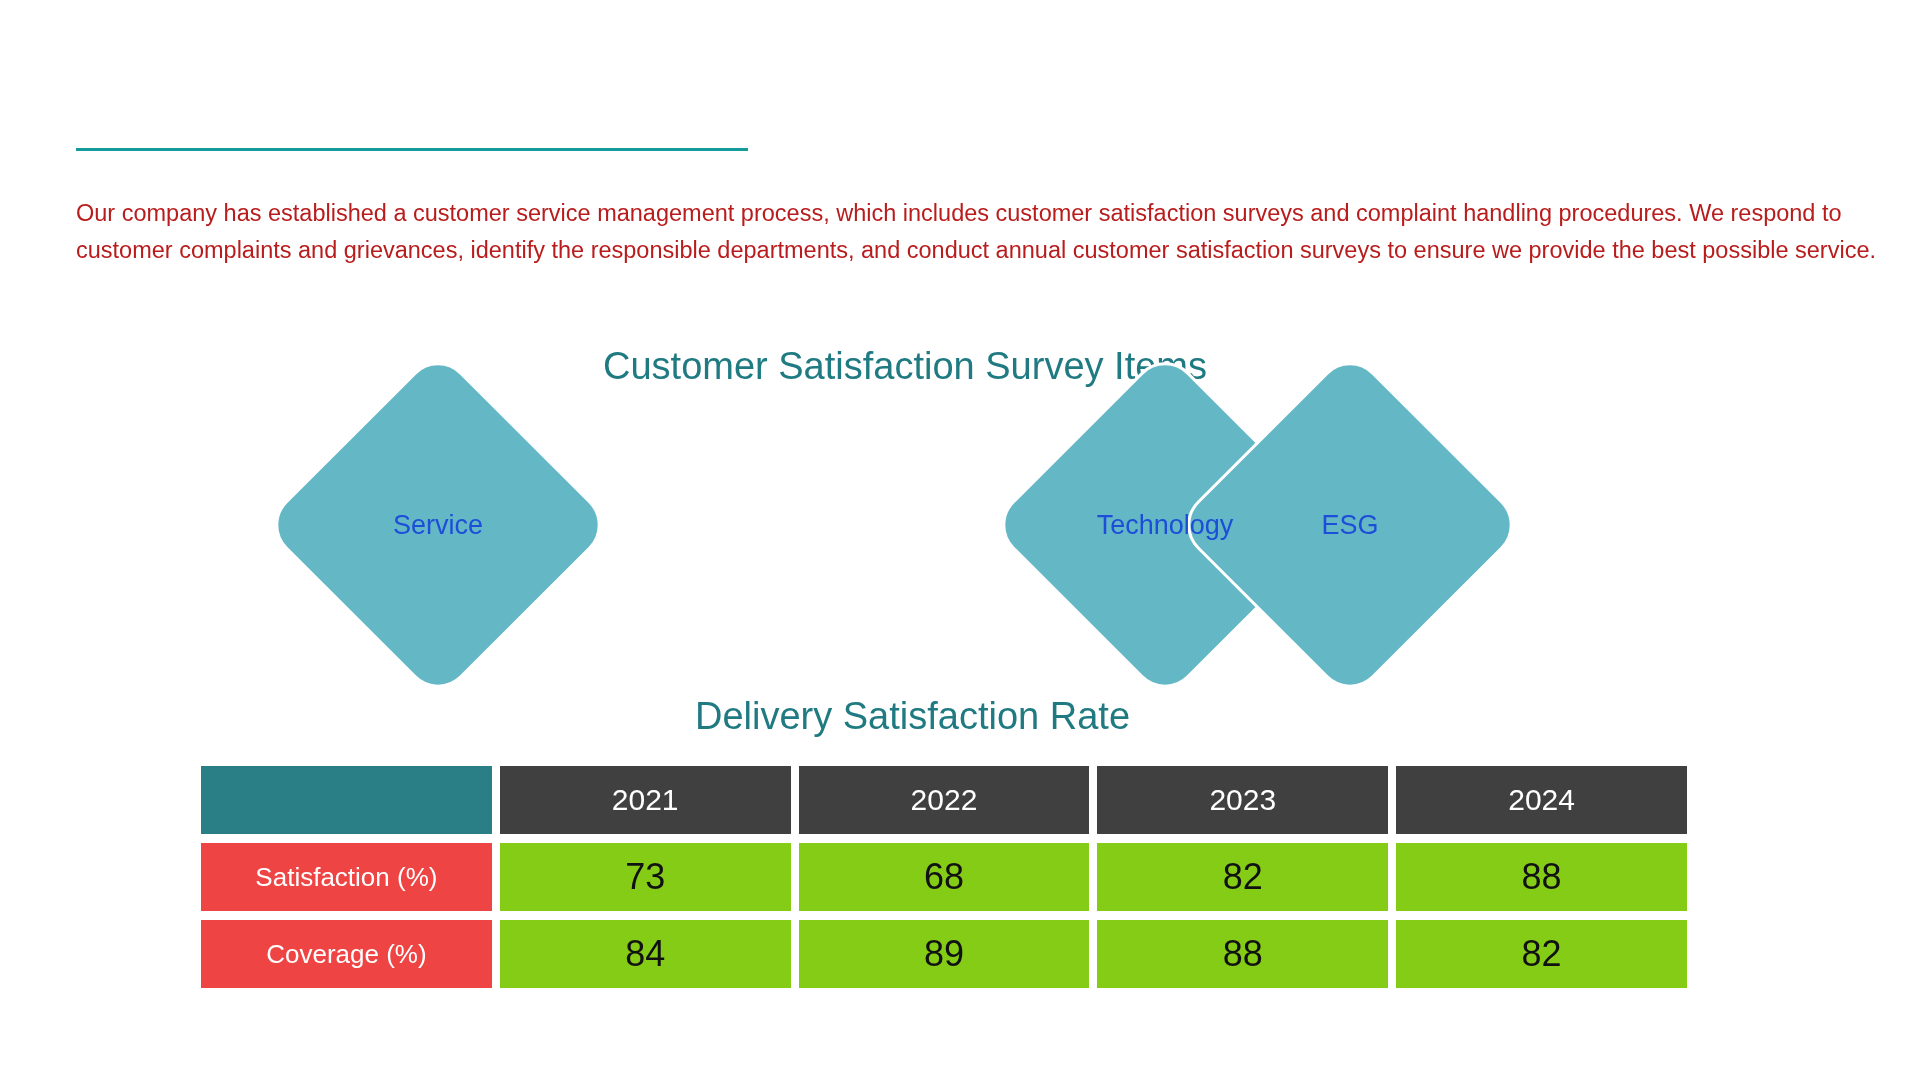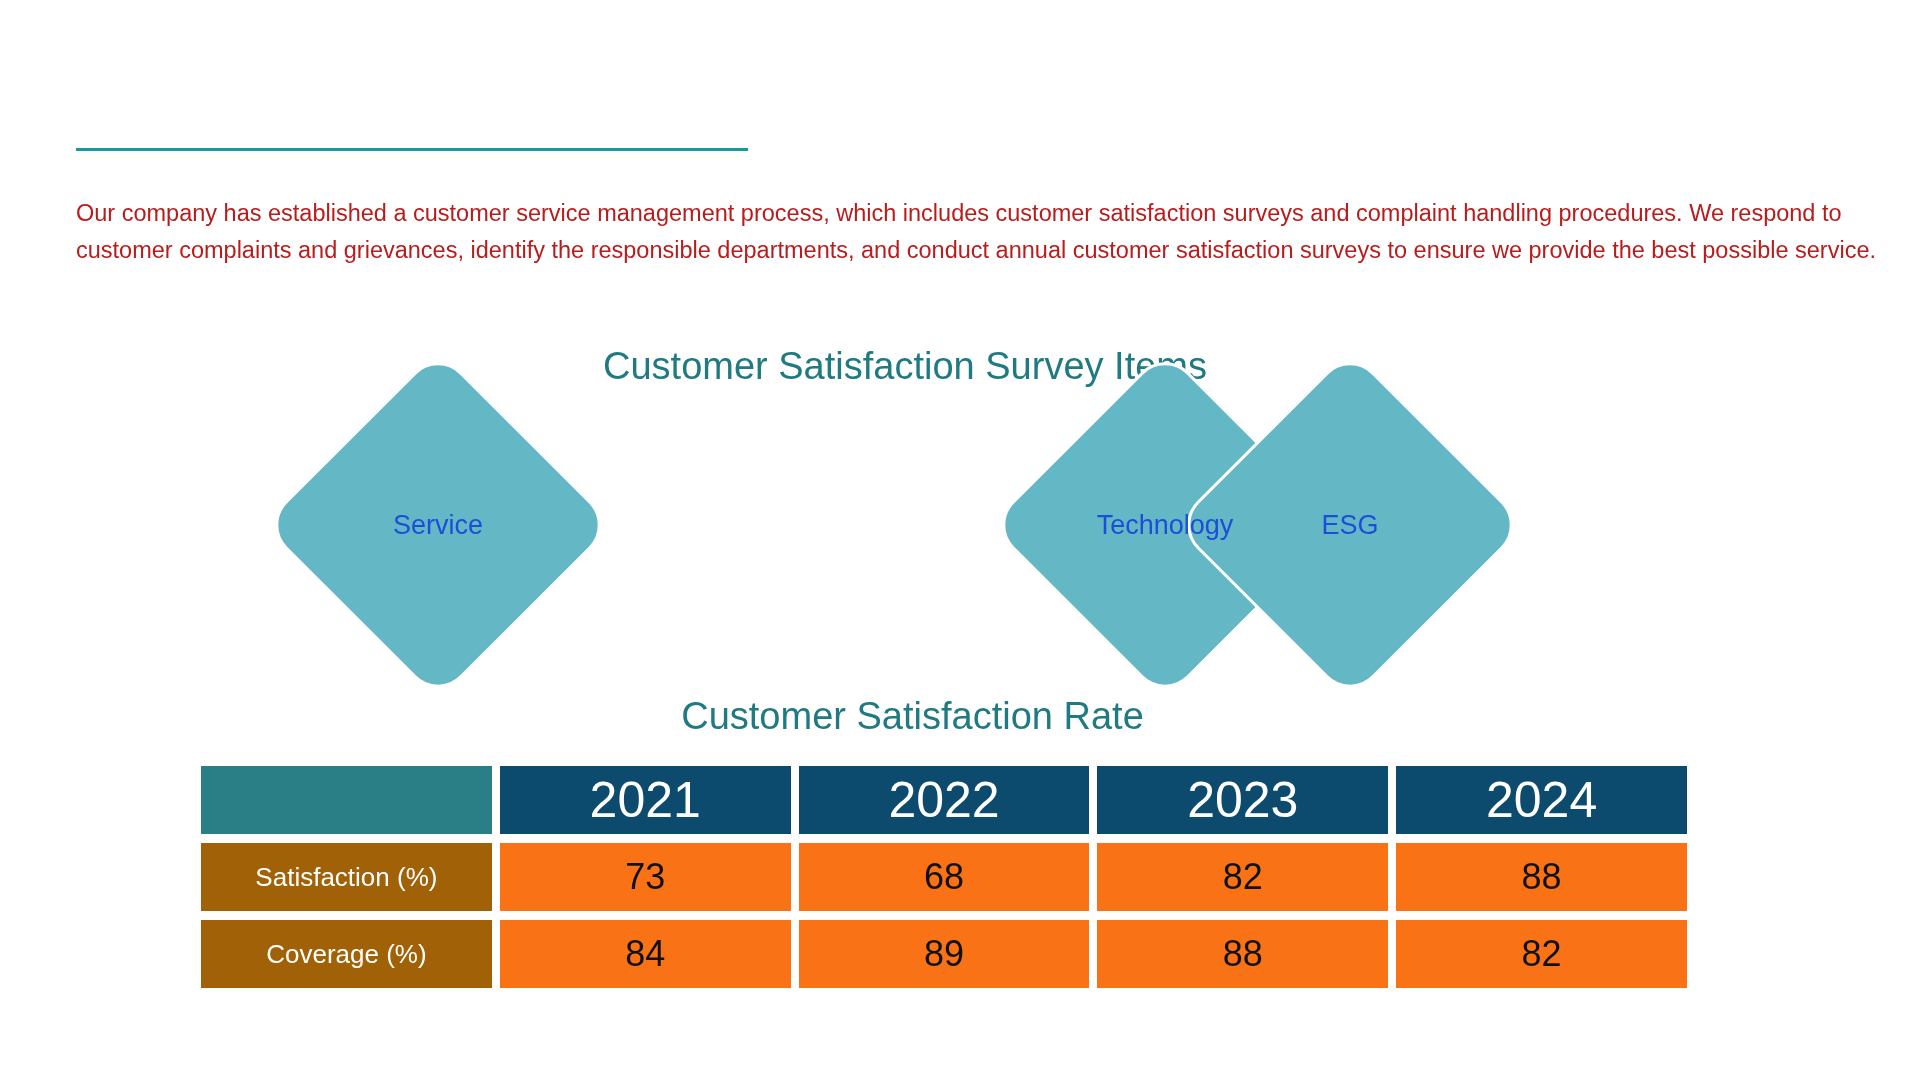--- a/index.html
+++ b/index.html
@@ -140,33 +140,33 @@
     text-align: center;
     font-weight: 400;
   }
   .col-label { width: 285px; }
   .col-year  { width: 285px; }
 
   .th-corner {
     background: #2a7f87;
   }
   .th-year {
-    background: #0c4a6e;
+    background: #404040;
     color: #ffffff;
-    font-size: 50px;
+    font-size: 30px;
   }
   .td-rowlabel {
-    background: #a16207;
+    background: #ef4444;
     color: #ffffff;
     font-size: 26px;
     text-align: left;
     padding-left: 26px;
   }
   .td-value {
-    background: #f97316;
+    background: #84cc16;
     color: #111111;
     font-size: 36px;
   }
 </style>
 </head>
 <body>
 
 <div class="slide">
 
   <div class="title-underline"></div>
@@ -190,21 +190,21 @@
       <div class="dlabel">Technology</div>
     </div>
 
     <div class="diamond" style="left:912px;">
       <div class="shape"></div>
       <div class="dlabel">ESG</div>
     </div>
 
   </div>
 
-  <div class="section-heading" id="heading-rate">Customer Satisfaction Rate</div>
+  <div class="section-heading" id="heading-rate">Delivery Satisfaction Rate</div>
 
   <div class="table-wrap">
     <table class="rate-table">
       <colgroup>
         <col class="col-label">
         <col class="col-year">
         <col class="col-year">
         <col class="col-year">
         <col class="col-year">
       </colgroup>

